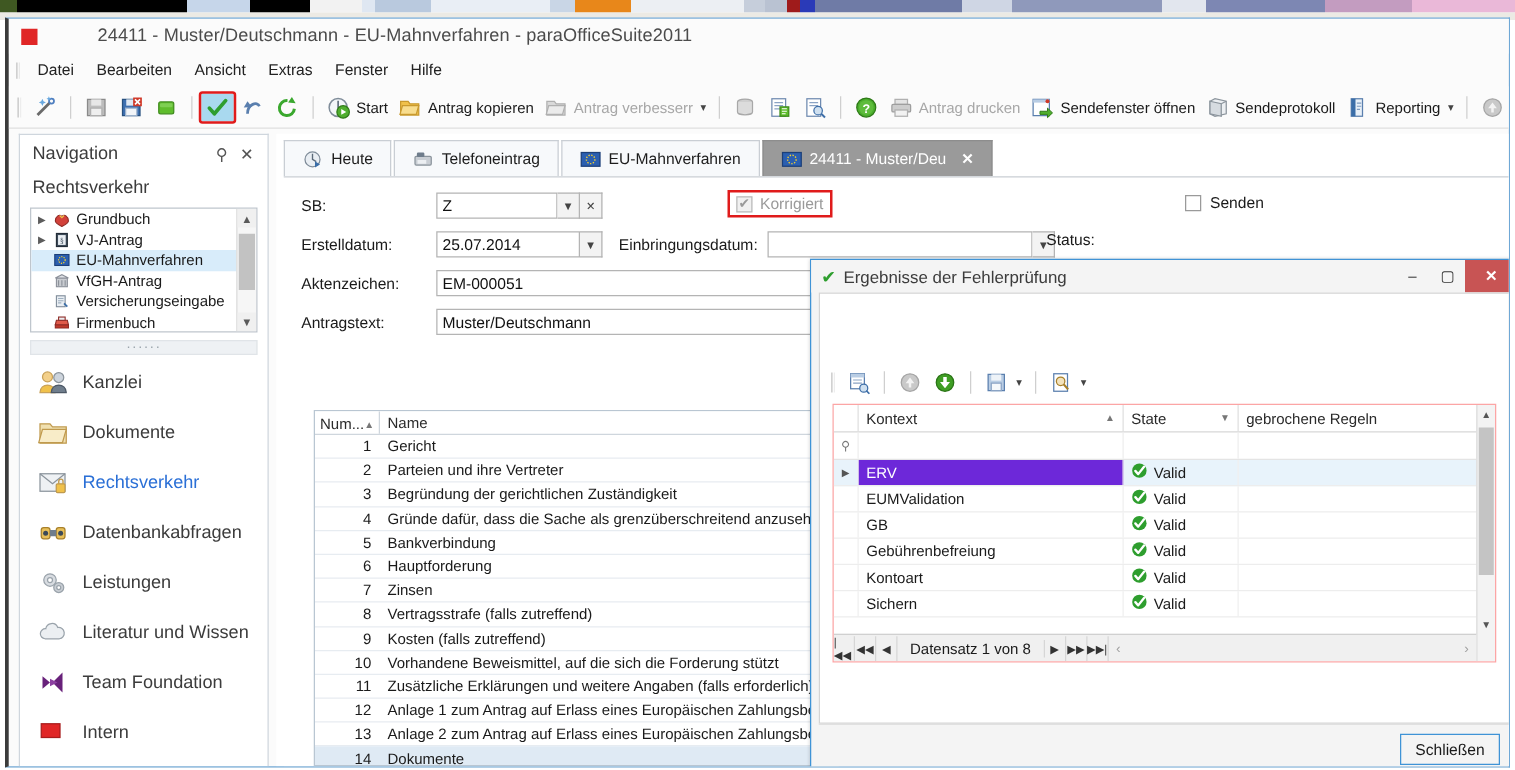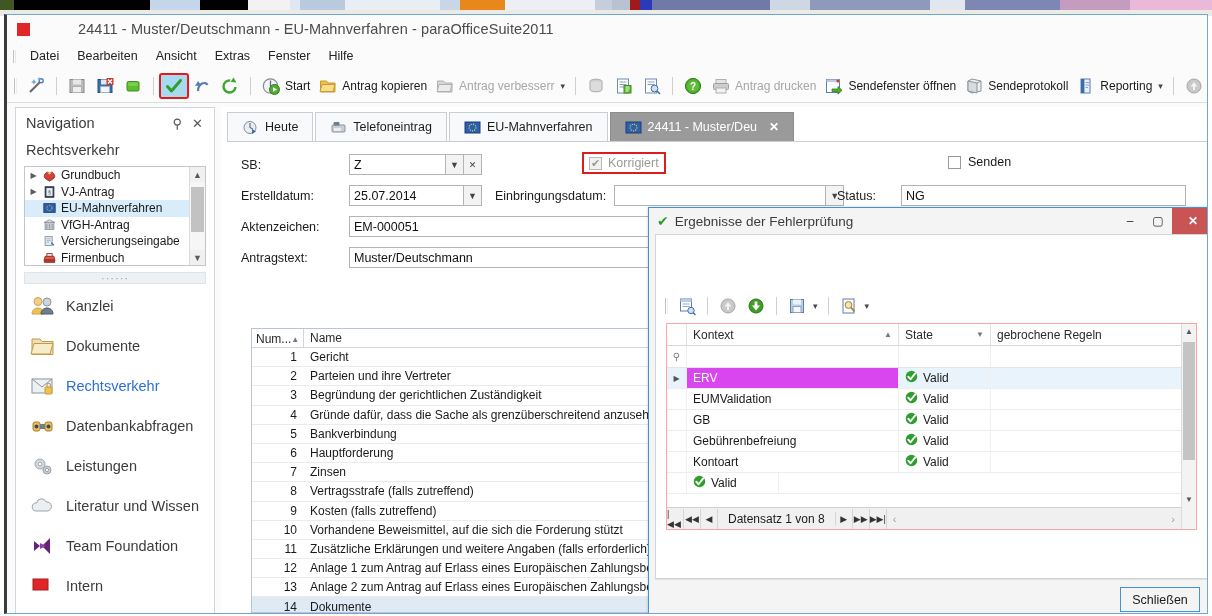--- a/index.html
+++ b/index.html
@@ -197,21 +197,21 @@
   .dtf.c1 { width:212px; }
   .dtf.c2 { width:92px; }
   .dtf.c3 { flex:1; }
   .dt-row { display:flex; height:21px; border-bottom:1px solid #ededed; font-size:12px; align-items:center; }
   .dt-row.sel { background:#e8f3fb; }
   .dtc { border-right:1px solid #f0f0f0; height:100%; display:flex; align-items:center; padding:0 6px; }
   .dtc.c0 { width:20px; padding:0; justify-content:center; color:#555; font-size:8px; }
   .dtc.c1 { width:212px; }
   .dtc.c2 { width:92px; gap:5px; }
   .dtc.c3 { flex:1; }
-  .dt-row.sel .dtc.c1 { background:#d946ef; color:#fff; }
+  .dt-row.sel .dtc.c1 { background:#6d28d9; color:#fff; }
   .dt-scroll { position:absolute; right:0; top:0; bottom:0; width:15px; background:#f3f3f3; border-left:1px solid #dcdcdc; }
   .dsb-arrow { height:15px; display:flex; align-items:center; justify-content:center; font-size:8px; color:#555; }
   .dsb-thumb { position:absolute; left:1px; right:1px; top:18px; height:118px; background:#c4c4c4; }
 
   .dt-nav { position:absolute; left:0; right:15px; bottom:0; height:22px; background:#f0f0f0; border-top:1px solid #d0d0d0; display:flex; align-items:center; font-size:11.5px; }
   .navbtn { width:17px; height:20px; display:flex; align-items:center; justify-content:center; border-right:1px solid #d6d6d6; color:#333; font-size:9px; }
   .nav-label { padding:0 10px; border-right:1px solid #d6d6d6; white-space:nowrap; font-size:12px; }
   .nav-tail { flex:1; display:flex; align-items:center; justify-content:space-between; padding:0 6px; color:#a0a0a0; font-size:11px; }
 
   .dlg-footer { position:absolute; left:0; right:0; bottom:0; height:44px; }
@@ -702,21 +702,20 @@
             <span class="fin" style="width:115px;">25.07.2014</span>
             <span class="fbtn">▼</span>
           </div>
           <div class="frow" style="left:268px; top:43px;">
             <span class="flabel">Einbringungsdatum:</span>
             <span class="fin" style="width:212px;margin-left:8px;"></span>
             <span class="fbtn">▼</span>
           </div>
           <div class="frow" style="left:610px; top:43px;">
             <span class="flabel" style="width:64px;">Status:</span>
-            <span class="fin" style="width:285px;">NG</span>
           </div>
 
           <div class="frow" style="left:14px; top:74px;">
             <span class="flabel" style="width:108px;">Aktenzeichen:</span>
             <span class="fin" style="width:630px;">EM-000051</span>
           </div>
 
           <div class="frow" style="left:14px; top:105px;">
             <span class="flabel" style="width:108px;">Antragstext:</span>
             <span class="fin" style="width:630px;">Muster/Deutschmann</span>
@@ -939,20 +938,21 @@
                     <span><svg width="13" height="13" viewBox="0 0 14 14">
                         <circle cx="7" cy="7" r="6.2" fill="#2e9e2e"></circle>
                         <path d="M3.5 7.2 L6 10 L11 3.6" stroke="#fff" stroke-width="2" fill="none" stroke-linecap="round" stroke-linejoin="round"></path>
                       </svg></span>
                     <span>Valid</span>
                   </div>
                   <div class="dtc c3"></div>
                 </div>
                 <div class="dt-row">
                   <div class="dtc c0"></div>
+                  <div class="dtc c1">Sichern</div>
                   <div class="dtc c2">
                     <span><svg width="13" height="13" viewBox="0 0 14 14">
                         <circle cx="7" cy="7" r="6.2" fill="#2e9e2e"></circle>
                         <path d="M3.5 7.2 L6 10 L11 3.6" stroke="#fff" stroke-width="2" fill="none" stroke-linecap="round" stroke-linejoin="round"></path>
                       </svg></span>
                     <span>Valid</span>
                   </div>
                   <div class="dtc c3"></div>
                 </div>
               </div>

